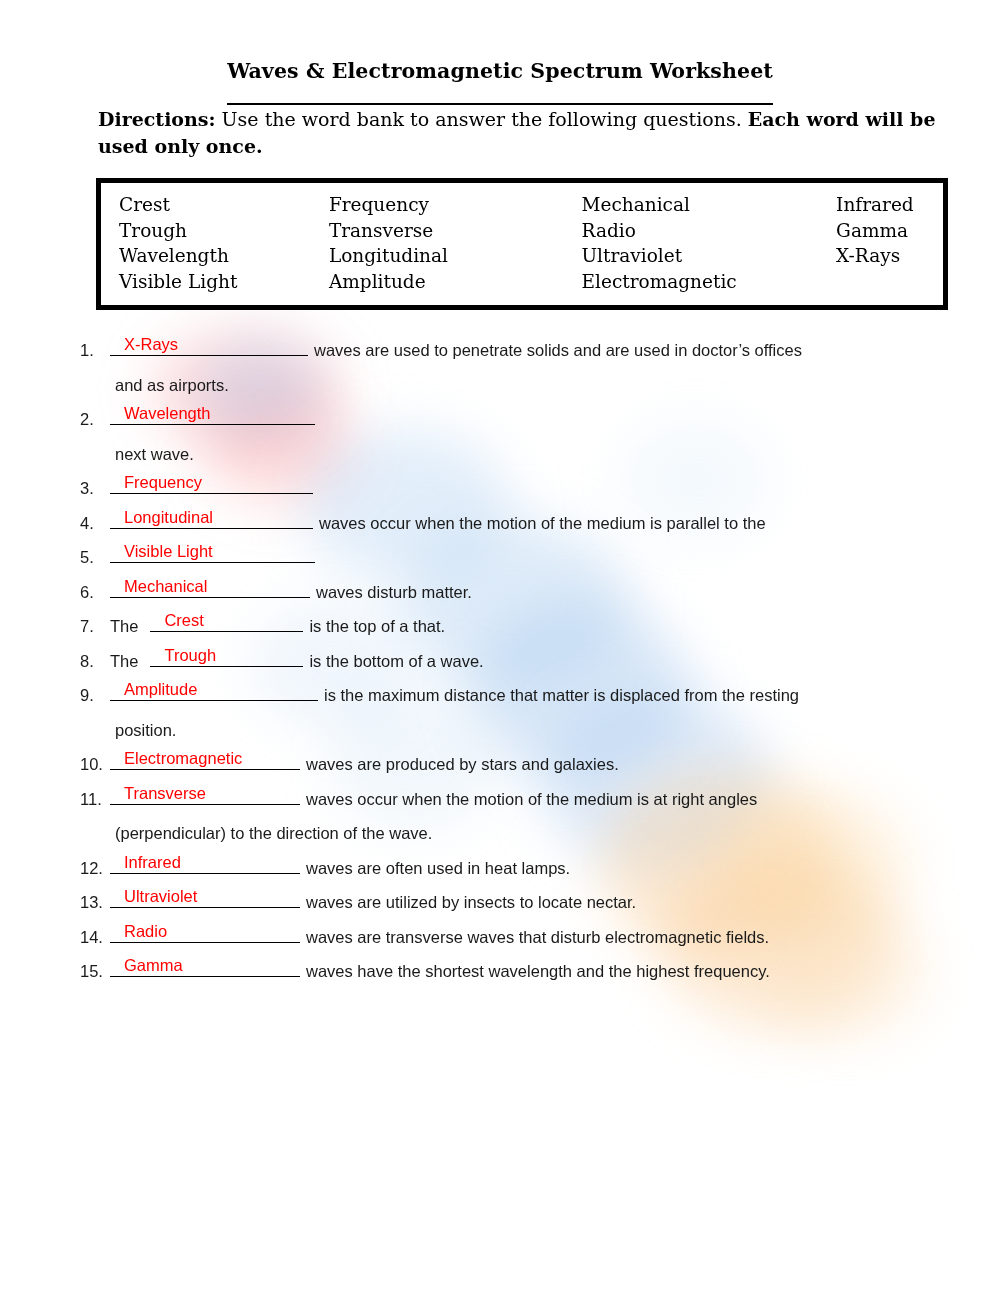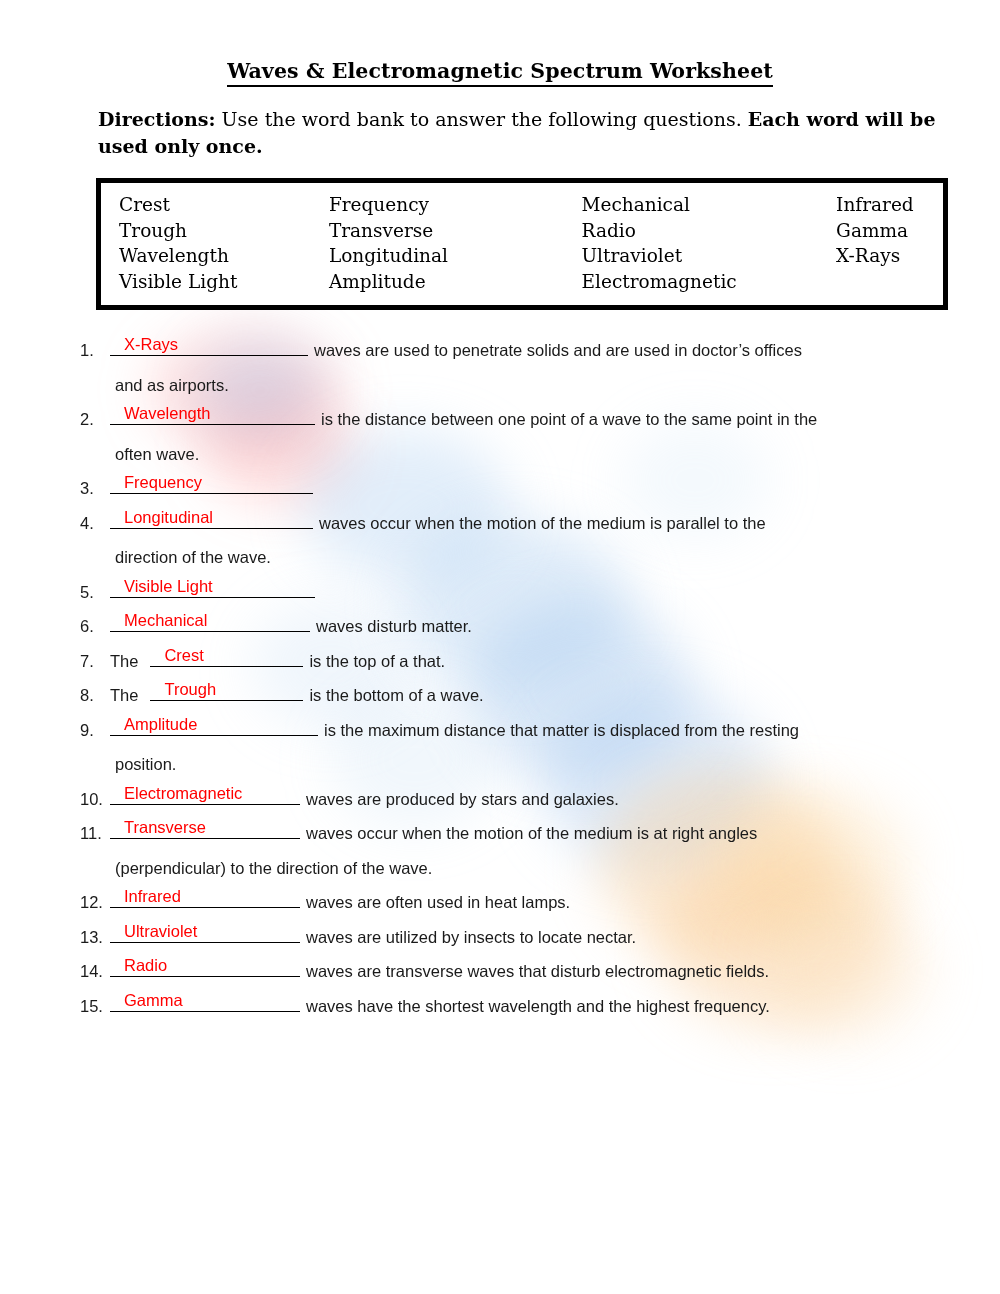--- a/index.html
+++ b/index.html
@@ -58,21 +58,21 @@
     left: 0; top: 59px;
     width: 1000px;
     text-align: center;
     font-family: "DejaVu Serif", serif;
     font-weight: 700;
     font-size: 20.5px;
     letter-spacing: 0.1px;
   }
   #worksheet-title span {
     border-bottom: 2px solid #000;
-    padding-bottom: 2px;
+    padding-bottom: 20px;
   }
 
   
   #directions-block {
     position: absolute;
     left: 98px; top: 106px;
     width: 850px;
     font-family: "DejaVu Serif", serif;
     font-size: 19px;
     line-height: 27px;
@@ -223,41 +223,39 @@
           <span class="q-tail">waves are used to penetrate solids and are used in doctor’s offices</span>
         </div>
         <div class="q-cont">and as airports.</div>
       </div>
       <div class="q-item">
         <div class="q-line">
           <span class="q-num">2.</span>
           <span class="blank" style="width: 205px;">
             <span class="blank-answer" style="color: rgb(255, 0, 0);">Wavelength</span>
           </span>
-          <span class="q-tail">is the distance between one point of a wave to the same point in the</span>
-        </div>
-        <div class="q-cont">often wave.</div>
+        </div>
+        <div class="q-cont">next wave.</div>
       </div>
       <div class="q-item">
         <div class="q-line">
           <span class="q-num">3.</span>
           <span class="blank" style="width: 203px;">
             <span class="blank-answer" style="color: rgb(255, 0, 0);">Frequency</span>
           </span>
         </div>
       </div>
       <div class="q-item">
         <div class="q-line">
           <span class="q-num">4.</span>
           <span class="blank" style="width: 203px;">
             <span class="blank-answer" style="color: rgb(255, 0, 0);">Longitudinal</span>
           </span>
           <span class="q-tail">waves occur when the motion of the medium is parallel to the</span>
         </div>
-        <div class="q-cont">direction of the wave.</div>
       </div>
       <div class="q-item">
         <div class="q-line">
           <span class="q-num">5.</span>
           <span class="blank" style="width: 205px;">
             <span class="blank-answer" style="color: rgb(255, 0, 0);">Visible Light</span>
           </span>
         </div>
       </div>
       <div class="q-item">

